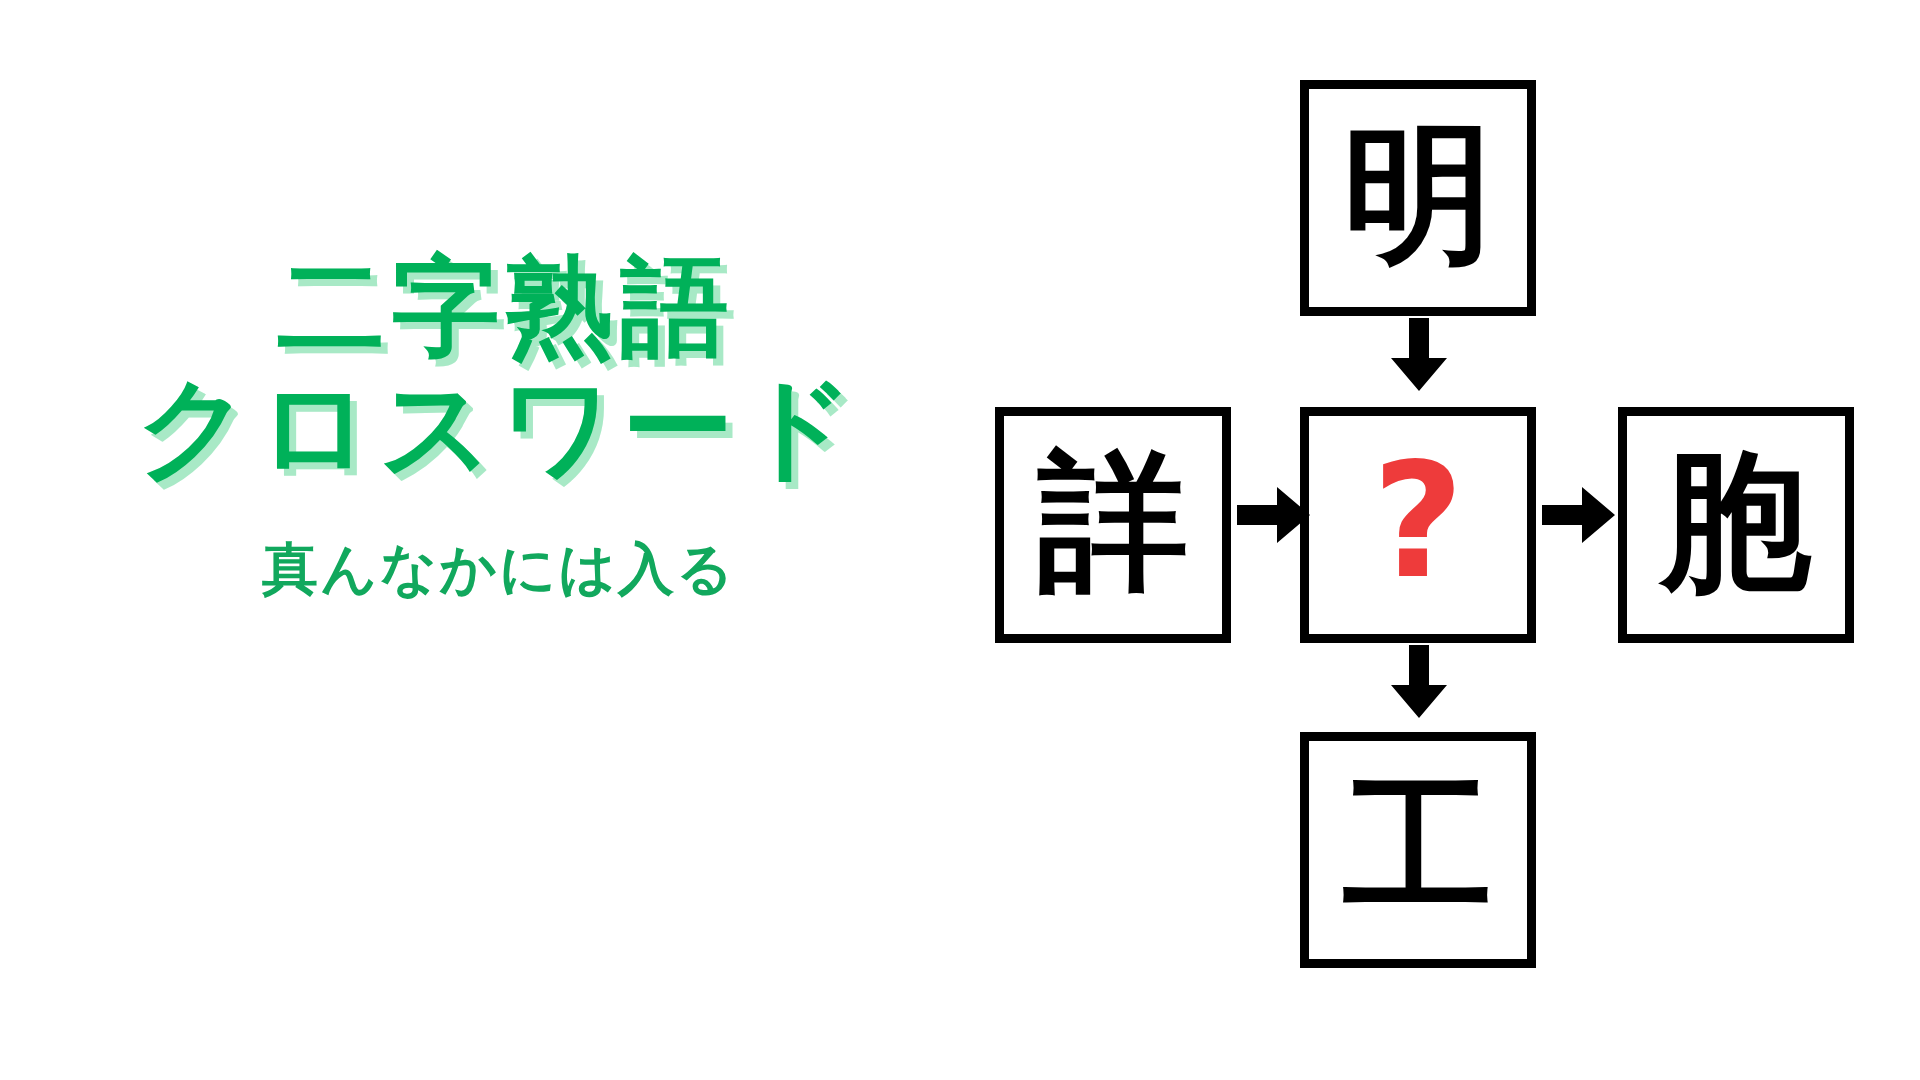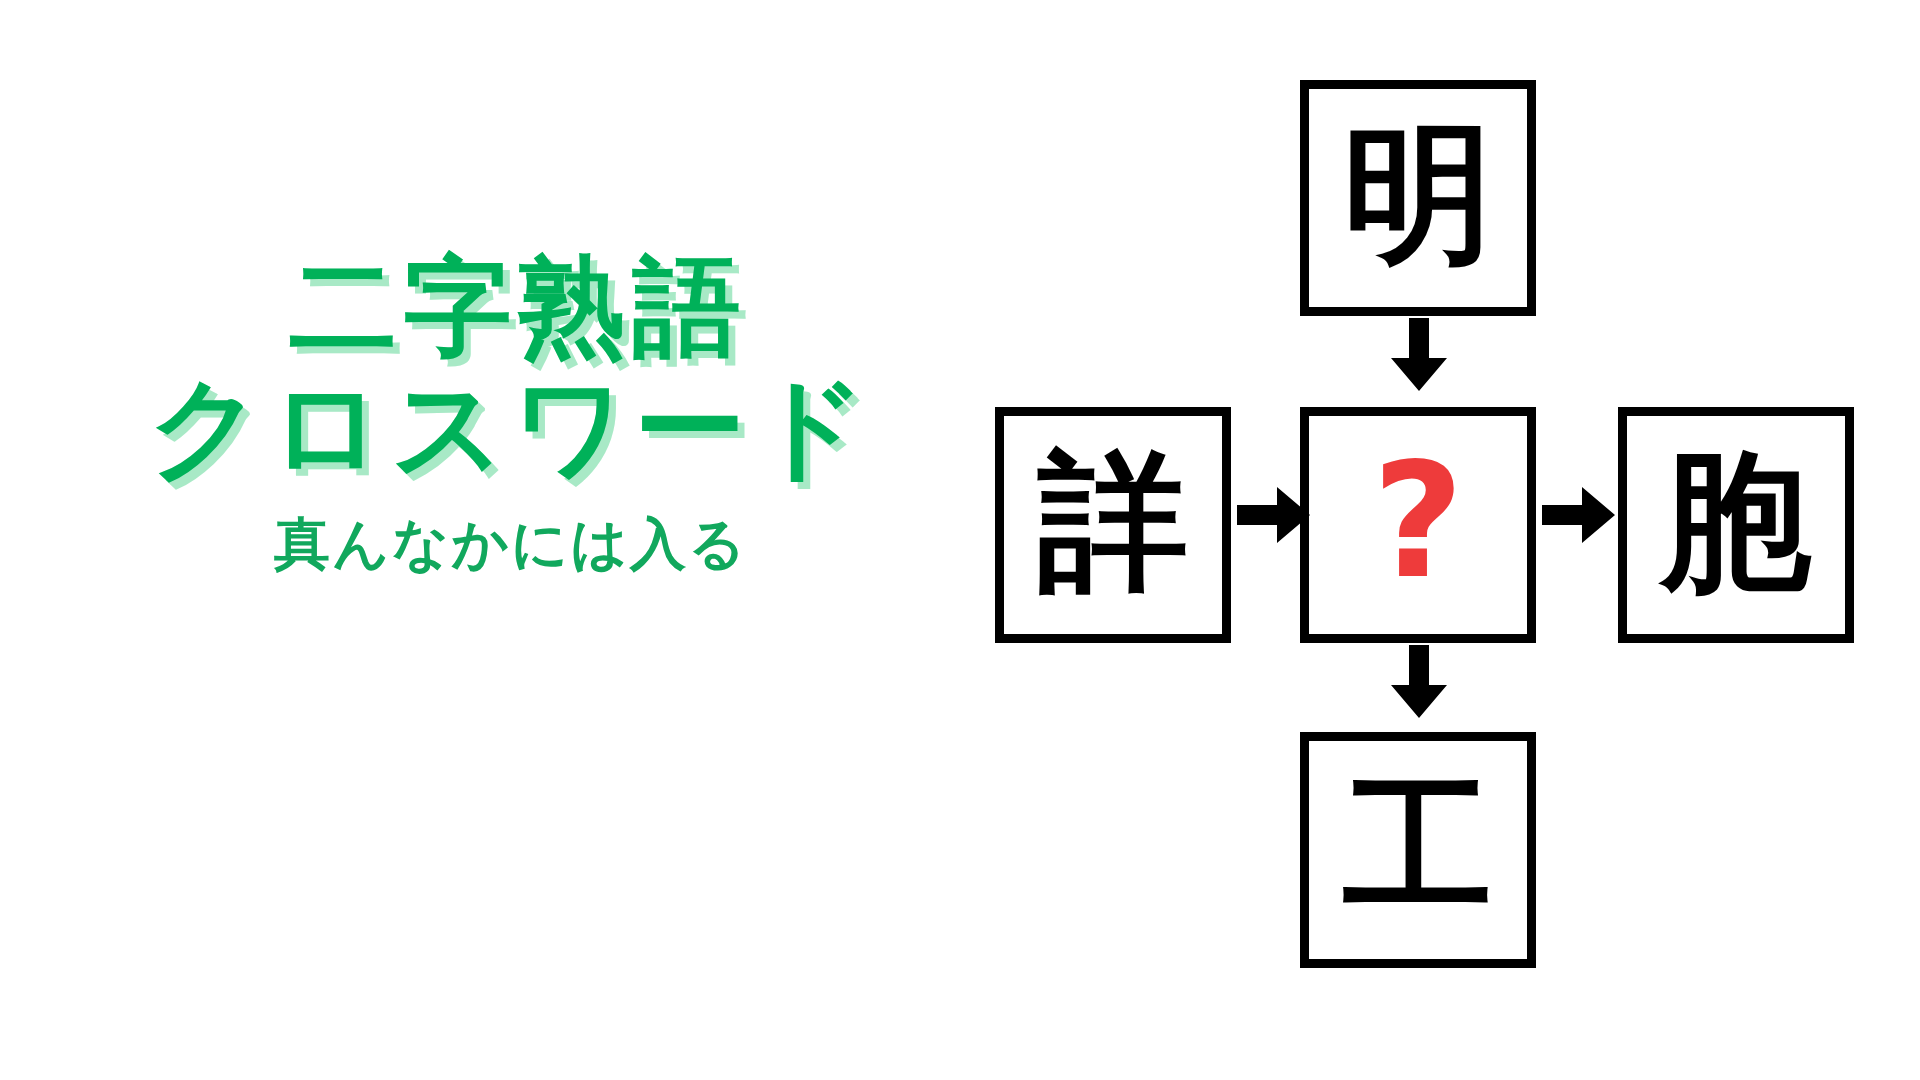--- a/index.html
+++ b/index.html
@@ -19,21 +19,21 @@
   #stage {
     position: relative;
     width: 1920px;
     height: 1080px;
     background: #ffffff;
   }
 
   
   #left-panel {
     position: absolute;
-    left: 16px;
+    left: 4px;
     top: 250px;
     width: 990px;
     text-align: center;
   }
 
   .title-line {
     font-weight: 700;
     letter-spacing: 0.06em;
     line-height: 1.06;
     white-space: nowrap;
@@ -44,21 +44,21 @@
   #title-line-1 {
     font-size: 108px;
     margin-bottom: 4px;
     padding-left: 14px;
   }
   #title-line-2 {
     font-size: 112px;
   }
 
   #subtitle-block {
-    margin-top: 23px;
+    margin-top: 48px;
     color: #11a85d;
     font-weight: 700;
     font-size: 56px;
     line-height: 1.22;
     letter-spacing: 0.04em;
     white-space: nowrap;
   }
   .subtitle-line { display: block; }
 
   

